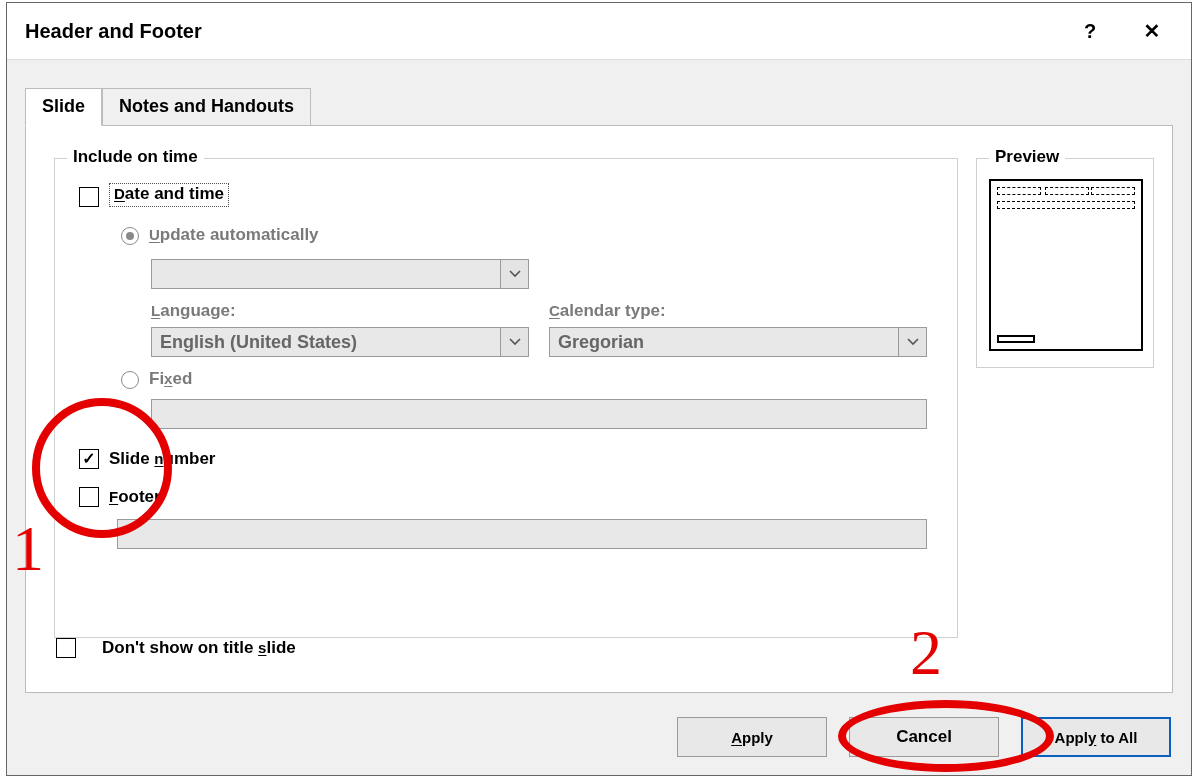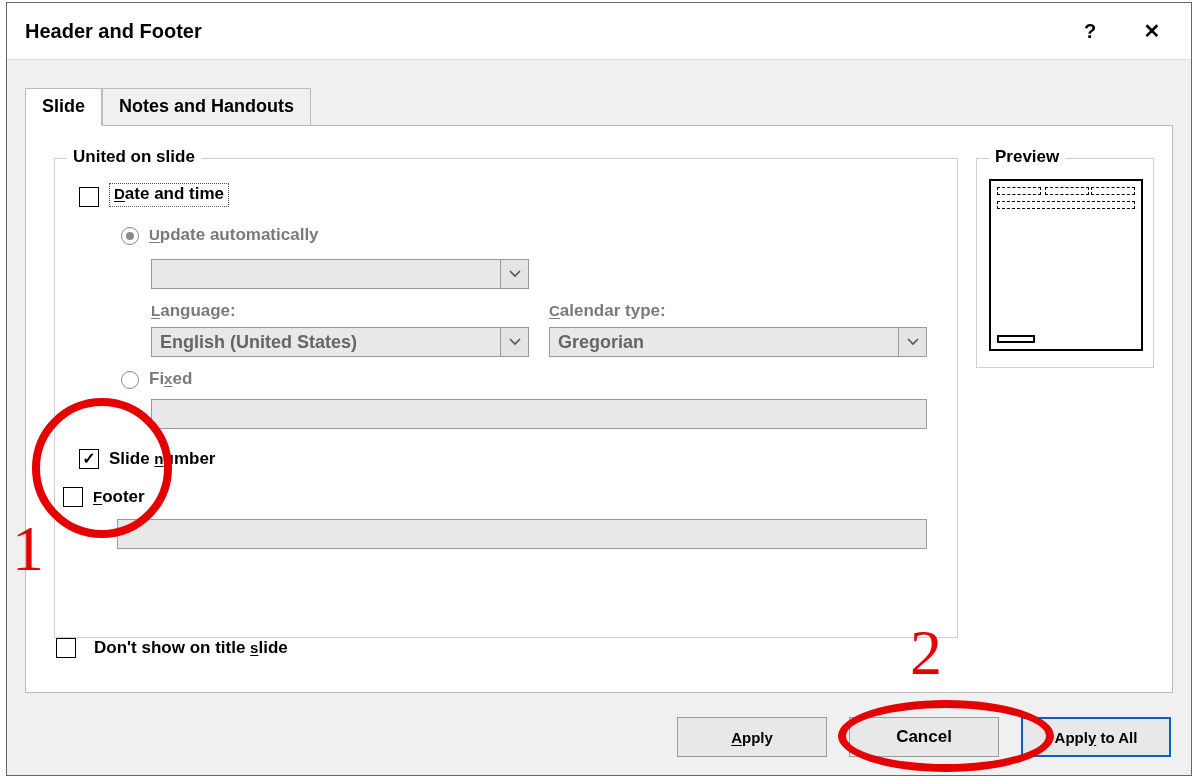--- a/index.html
+++ b/index.html
@@ -50,21 +50,21 @@
 .combo .txt { padding: 0 8px; font-size:18px; color:#666; flex:1; }
 .combo .btn { width:28px; height:100%; border-left:1px solid #9a9a9a; background:#e4e4e4; display:flex; align-items:center; justify-content:center; }
 .combo .btn svg { width:12px; height:8px; }
 .textbox { border:1px solid #9a9a9a; background:#e8e8e8; height:30px; }
 
 
 .preview-inner { position:absolute; left:12px; top:20px; width:154px; height:172px; border:2px solid #000; background:#fff; }
 .preview-inner .place { position:absolute; border:1px dashed #000; }
 
 
-.bottom-note { position:absolute; left:40px; bottom:110px; display:flex; align-items:center; gap:18px;justify-content:space-between; }
+.bottom-note { position:absolute; left:40px; bottom:110px; display:flex; align-items:center; gap:26px;justify-content:space-between; }
 .btnbar { position:absolute; right:20px; bottom:18px; display:flex; gap:22px; }
 .button { min-width:150px; height:40px; border:1px solid #9a9a9a; background:#e8e8e8; display:flex; align-items:center; justify-content:center; font-size:17px; color:#000; }
 .button.primary { border:2px solid #0a5fbf; }
 
 
 .ann-circle { position:absolute; border:8px solid #e40000; border-radius:50%; pointer-events:none; }
 .ann-num { position:absolute; color:#e40000; font-size:64px; font-weight:400; font-family: Georgia, "Times New Roman", serif; pointer-events:none; }
 
 .u { text-decoration: underline; text-underline-offset: 2px; }
 </style>
@@ -83,21 +83,21 @@
   <div class="dialog-body">
 
     <div class="tabstrip">
       <div class="tab active">Slide</div>
       <div class="tab">Notes and Handouts</div>
     </div>
 
     <div class="tab-panel">
 
       <div id="include-box" class="groupbox">
-        <span class="legend">United on slide</span>
+        <span class="legend">Include on time</span>
 
         <div class="row" style="left:24px; top:24px;">
           <span class="chk"></span>
           <span class="lbl dashed"><span class="u">D</span>ate and time</span>
         </div>
 
         <div class="row" style="left:66px; top:66px;">
           <span class="radio sel"></span>
           <span class="lbl disabled"><span class="u">U</span>pdate automatically</span>
         </div>
@@ -135,21 +135,21 @@
           <span class="radio"></span>
           <span class="lbl disabled">Fi<span class="u">x</span>ed</span>
         </div>
         <div class="textbox" style="position:absolute; left:96px; top:240px; width:776px;"></div>
 
         <div class="row" style="left:24px; top:290px;">
           <span class="chk checked"></span>
           <span class="lbl">Slide <span class="u">n</span>umber</span>
         </div>
 
-        <div class="row" style="left:8px; top:328px;">
+        <div class="row" style="left:24px; top:328px;">
           <span class="chk"></span>
           <span class="lbl"><span class="u">F</span>ooter</span>
         </div>
         <div class="textbox" style="position:absolute; left:62px; top:360px; width:810px;"></div>
       </div>
 
       <div id="preview-box" class="groupbox">
         <span class="legend">Preview</span>
         <div class="preview-inner">
           <div class="place" style="left:6px; top:6px; width:44px; height:8px;"></div>

